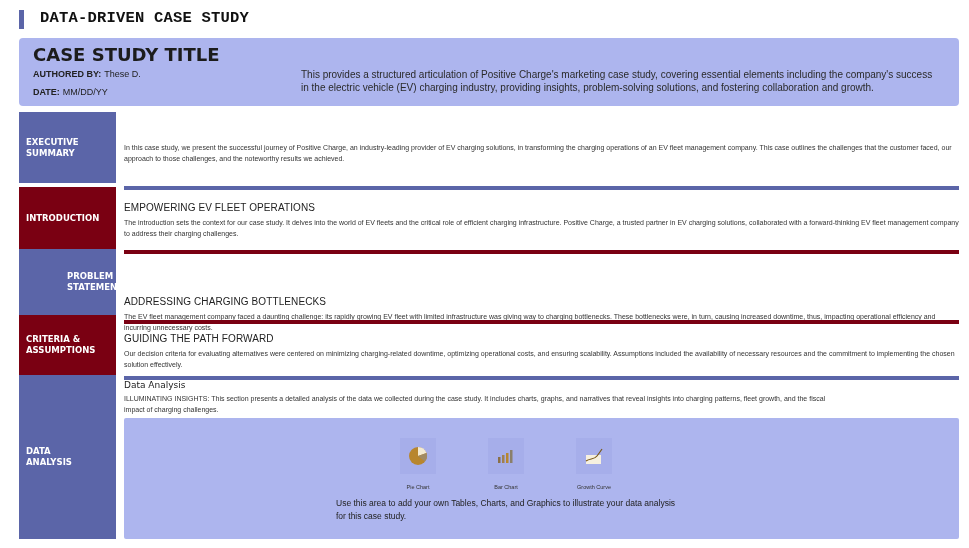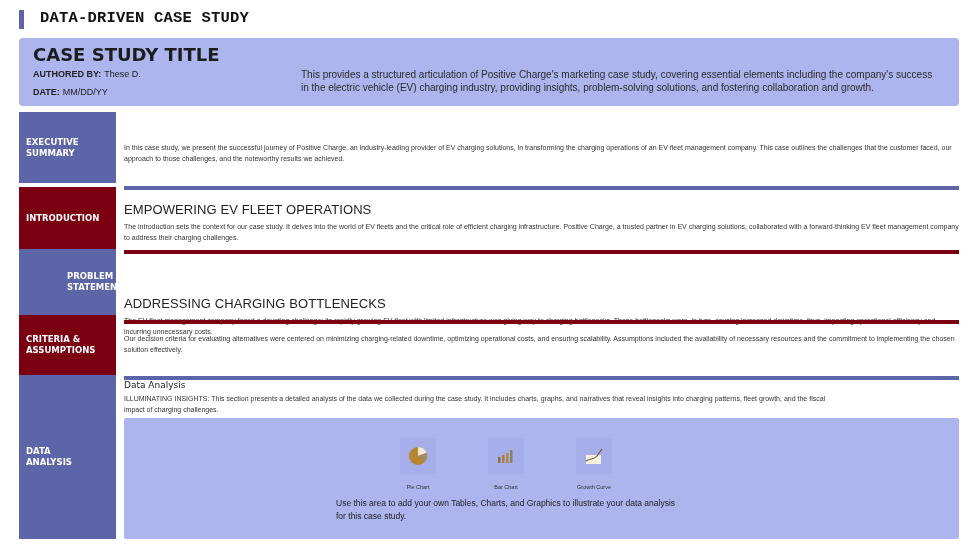--- a/index.html
+++ b/index.html
@@ -15,21 +15,21 @@
   .meta-line b { font-weight: bold; margin-right: 3px; }
   .meta-line.author { top: 31px; }
   .meta-line.date { top: 49px; }
   .header-desc { position: absolute; left: 282px; top: 31px; width: 640px; font-size: 10px; line-height: 12.5px; color: #2a2a2a; }
 
   .side-label { position: absolute; left: 19px; width: 97px; color: #fff; font-family: "DejaVu Sans", sans-serif; font-weight: bold; font-size: 8.5px; line-height: 11px; padding-left: 7px; display: flex; align-items: center; }
   .blue { background: #5b65a8; }
   .red { background: #7a0012; }
 
   .section { position: absolute; left: 124px; width: 835px; }
-  .section .heading { font-size: 13px; color: #222; margin-bottom: 4px; letter-spacing: 0.1px; }
+  .section .heading { font-size: 10px; color: #222; margin-bottom: 4px; letter-spacing: 0.1px; }
   .section .body { font-size: 7px; line-height: 11px; color: #333; }
   .bar { position: absolute; left: 124px; width: 835px; height: 4px; }
 
   .da-heading { font-family: "DejaVu Sans", sans-serif; font-size: 9px; color: #222; margin-bottom: 3px; }
 
   .data-area { position: absolute; left: 124px; top: 418px; width: 835px; height: 121px; background: #adb5ee; border-radius: 2px; padding-left: 41px; }
   .chart-btn { position: absolute; top: 20px; width: 40px; text-align: center; }
   .chart-btn .tile { width: 36px; height: 36px; margin: 0 auto; background: #a6aeea; display: flex; align-items: center; justify-content: center; }
   .chart-btn .lbl { margin-top: 10px; font-size: 5.5px; color: #333; white-space: nowrap; margin-left: -20px; margin-right: -20px; }
   .data-hint { position: absolute; left: 212px; top: 79px; width: 340px; font-size: 8.5px; line-height: 13px; color: #222; }
@@ -78,20 +78,21 @@
 </div>
 <div class="bar red" style="top:250px;"></div>
 
 <div class="section" style="top:268px;margin-top:28px;">
   <div class="heading">ADDRESSING CHARGING BOTTLENECKS</div>
   <div class="body">The EV fleet management company faced a daunting challenge: its rapidly growing EV fleet with limited infrastructure was giving way to charging bottlenecks. These bottlenecks were, in turn, causing increased downtime, thus, impacting operational efficiency and incurring unnecessary costs.</div>
 </div>
 <div class="bar red" style="top:320px;"></div>
 
 <div class="section" style="top:333px;">
+  <div class="heading">GUIDING THE PATH FORWARD</div>
   <div class="body">Our decision criteria for evaluating alternatives were centered on minimizing charging-related downtime, optimizing operational costs, and ensuring scalability. Assumptions included the availability of necessary resources and the commitment to implementing the chosen solution effectively.</div>
 </div>
 <div class="bar blue" style="top:376px;"></div>
 
 <div class="section" style="top:380px;">
   <div class="da-heading">Data Analysis</div>
   <div class="body" style="width:720px;">ILLUMINATING INSIGHTS: This section presents a detailed analysis of the data we collected during the case study. It includes charts, graphs, and narratives that reveal insights into charging patterns, fleet growth, and the fiscal impact of charging challenges.</div>
 </div>
 
 <div class="data-area">

